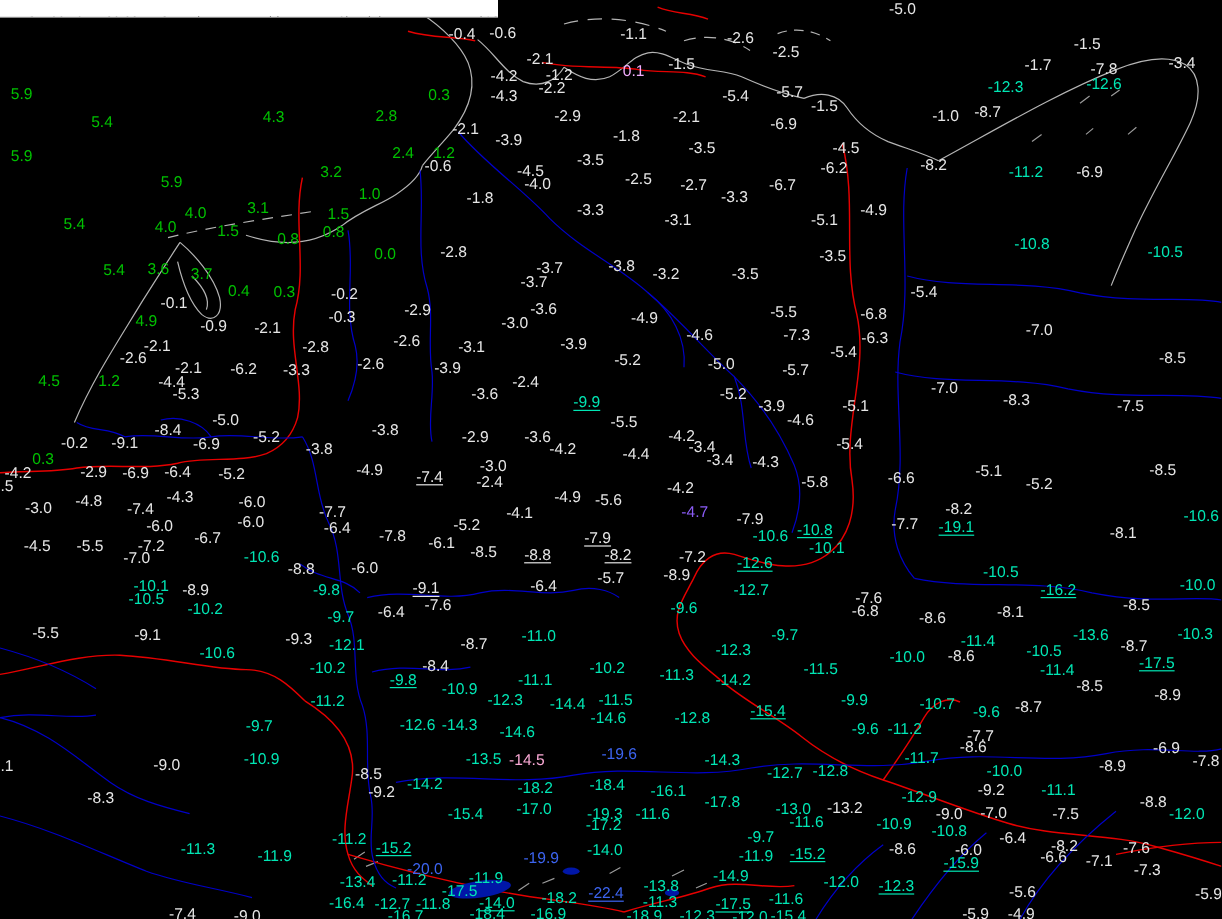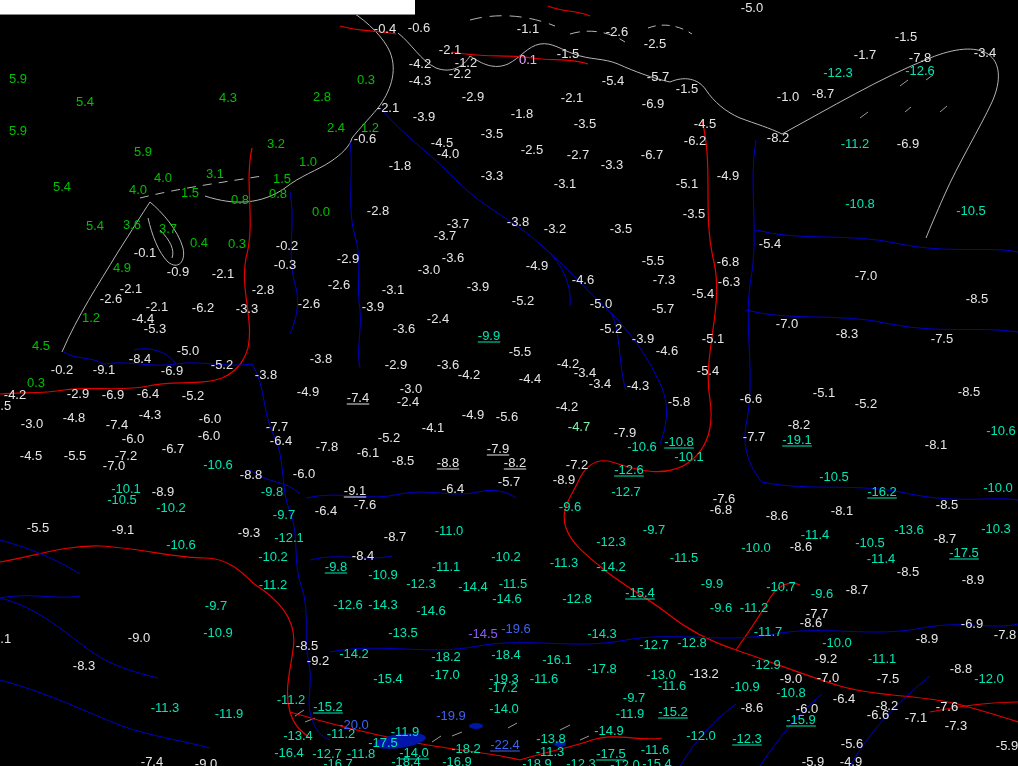--- a/index.html
+++ b/index.html
@@ -155,21 +155,21 @@
       <span class="st" style="left: 237px; top: 243px; color: rgb(0, 192, 0);">0.3</span>
       <span class="st" style="left: 145px; top: 252px; color: rgb(230, 230, 230);">-0.1</span>
       <span class="st" style="left: 122px; top: 267px; color: rgb(0, 192, 0);">4.9</span>
       <span class="st" style="left: 178px; top: 271px; color: rgb(230, 230, 230);">-0.9</span>
       <span class="st" style="left: 223px; top: 273px; color: rgb(230, 230, 230);">-2.1</span>
       <span class="st" style="left: 131px; top: 288px; color: rgb(230, 230, 230);">-2.1</span>
       <span class="st" style="left: 111px; top: 298px; color: rgb(230, 230, 230);">-2.6</span>
       <span class="st" style="left: 157px; top: 306px; color: rgb(230, 230, 230);">-2.1</span>
       <span class="st" style="left: 203px; top: 307px; color: rgb(230, 230, 230);">-6.2</span>
       <span class="st" style="left: 247px; top: 308px; color: rgb(230, 230, 230);">-3.3</span>
-      <span class="st" style="left: 41px; top: 317px; color: rgb(0, 192, 0); margin-top: 28px;">4.5</span>
+      <span class="st" style="left: 41px; top: 317px; color: rgb(0, 192, 0);">4.5</span>
       <span class="st" style="left: 91px; top: 317px; color: rgb(0, 192, 0);">1.2</span>
       <span class="st" style="left: 143px; top: 318px; color: rgb(230, 230, 230);">-4.4</span>
       <span class="st" style="left: 155px; top: 328px; color: rgb(230, 230, 230);">-5.3</span>
       <span class="st" style="left: 188px; top: 350px; color: rgb(230, 230, 230);">-5.0</span>
       <span class="st" style="left: 140px; top: 358px; color: rgb(230, 230, 230);">-8.4</span>
       <span class="st" style="left: 62px; top: 369px; color: rgb(230, 230, 230);">-0.2</span>
       <span class="st" style="left: 104px; top: 369px; color: rgb(230, 230, 230);">-9.1</span>
       <span class="st" style="left: 172px; top: 370px; color: rgb(230, 230, 230);">-6.9</span>
       <span class="st" style="left: 222px; top: 364px; color: rgb(230, 230, 230);">-5.2</span>
       <span class="st" style="left: 36px; top: 382px; color: rgb(0, 192, 0);">0.3</span>
@@ -283,21 +283,21 @@
       <span class="st" style="left: 770px; top: 243px; color: rgb(230, 230, 230);">-5.4</span>
       <span class="st" style="left: 866px; top: 275px; color: rgb(230, 230, 230);">-7.0</span>
       <span class="st" style="left: 977px; top: 298px; color: rgb(230, 230, 230);">-8.5</span>
       <span class="st" style="left: 787px; top: 323px; color: rgb(230, 230, 230);">-7.0</span>
       <span class="st" style="left: 847px; top: 333px; color: rgb(230, 230, 230);">-8.3</span>
       <span class="st" style="left: 942px; top: 338px; color: rgb(230, 230, 230);">-7.5</span>
       <span class="st" style="left: 679px; top: 401px; color: rgb(230, 230, 230);">-5.8</span>
       <span class="st" style="left: 751px; top: 398px; color: rgb(230, 230, 230);">-6.6</span>
       <span class="st" style="left: 567px; top: 406px; color: rgb(230, 230, 230);">-4.2</span>
       <span class="st" style="left: 507px; top: 416px; color: rgb(230, 230, 230);">-5.6</span>
-      <span class="st" style="left: 579px; top: 426px; color: #86efac;">-4.7</span>
+      <span class="st" style="left: 579px; top: 426px; color: #8b5cf6;">-4.7</span>
       <span class="st" style="left: 625px; top: 432px; color: rgb(230, 230, 230);">-7.9</span>
       <span class="st" style="left: 754px; top: 436px; color: rgb(230, 230, 230);">-7.7</span>
       <span class="st u" style="left: 679px; top: 441px; color: rgb(0, 230, 180);">-10.8</span>
       <span class="st" style="left: 642px; top: 446px; color: rgb(0, 230, 180);">-10.6</span>
       <span class="st" style="left: 689px; top: 456px; color: rgb(0, 230, 180);">-10.1</span>
       <span class="st u" style="left: 515px; top: 462px; color: rgb(230, 230, 230);">-8.2</span>
       <span class="st" style="left: 577px; top: 464px; color: rgb(230, 230, 230);">-7.2</span>
       <span class="st u" style="left: 629px; top: 469px; color: rgb(0, 230, 180);">-12.6</span>
       <span class="st" style="left: 564px; top: 479px; color: rgb(230, 230, 230);">-8.9</span>
       <span class="st" style="left: 509px; top: 481px; color: rgb(230, 230, 230);">-5.7</span>
@@ -344,21 +344,21 @@
       <span class="st" style="left: 0px; top: 638px; color: rgb(230, 230, 230);">-6.1</span>
       <span class="st" style="left: 152px; top: 761px; color: rgb(230, 230, 230);">-7.4</span>
       <span class="st" style="left: 206px; top: 763px; color: rgb(230, 230, 230);">-9.0</span>
       <span class="st" style="left: 273px; top: 584px; color: rgb(0, 230, 180);">-11.2</span>
       <span class="st" style="left: 421px; top: 583px; color: rgb(0, 230, 180);">-12.3</span>
       <span class="st" style="left: 473px; top: 586px; color: rgb(0, 230, 180);">-14.4</span>
       <span class="st" style="left: 348px; top: 604px; color: rgb(0, 230, 180);">-12.6</span>
       <span class="st" style="left: 383px; top: 604px; color: rgb(0, 230, 180);">-14.3</span>
       <span class="st" style="left: 431px; top: 610px; color: rgb(0, 230, 180);">-14.6</span>
       <span class="st" style="left: 403px; top: 632px; color: rgb(0, 230, 180);">-13.5</span>
-      <span class="st" style="left: 439px; top: 633px; color: #8b5cf6; margin-left: 44px;">-14.5</span>
+      <span class="st" style="left: 439px; top: 633px; color: #f9a8d4;">-14.5</span>
       <span class="st" style="left: 307px; top: 645px; color: rgb(230, 230, 230);">-8.5</span>
       <span class="st" style="left: 354px; top: 653px; color: rgb(0, 230, 180);">-14.2</span>
       <span class="st" style="left: 446px; top: 656px; color: rgb(0, 230, 180);">-18.2</span>
       <span class="st" style="left: 318px; top: 660px; color: rgb(230, 230, 230);">-9.2</span>
       <span class="st" style="left: 445px; top: 674px; color: rgb(0, 230, 180);">-17.0</span>
       <span class="st" style="left: 388px; top: 678px; color: rgb(0, 230, 180);">-15.4</span>
       <span class="st" style="left: 291px; top: 699px; color: rgb(0, 230, 180);">-11.2</span>
       <span class="st u" style="left: 328px; top: 706px; color: rgb(0, 230, 180);">-15.2</span>
       <span class="st" style="left: 451px; top: 715px; color: rgb(60, 100, 240);">-19.9</span>
       <span class="st" style="left: 354px; top: 724px; color: rgb(60, 100, 240);">-20.0</span>

